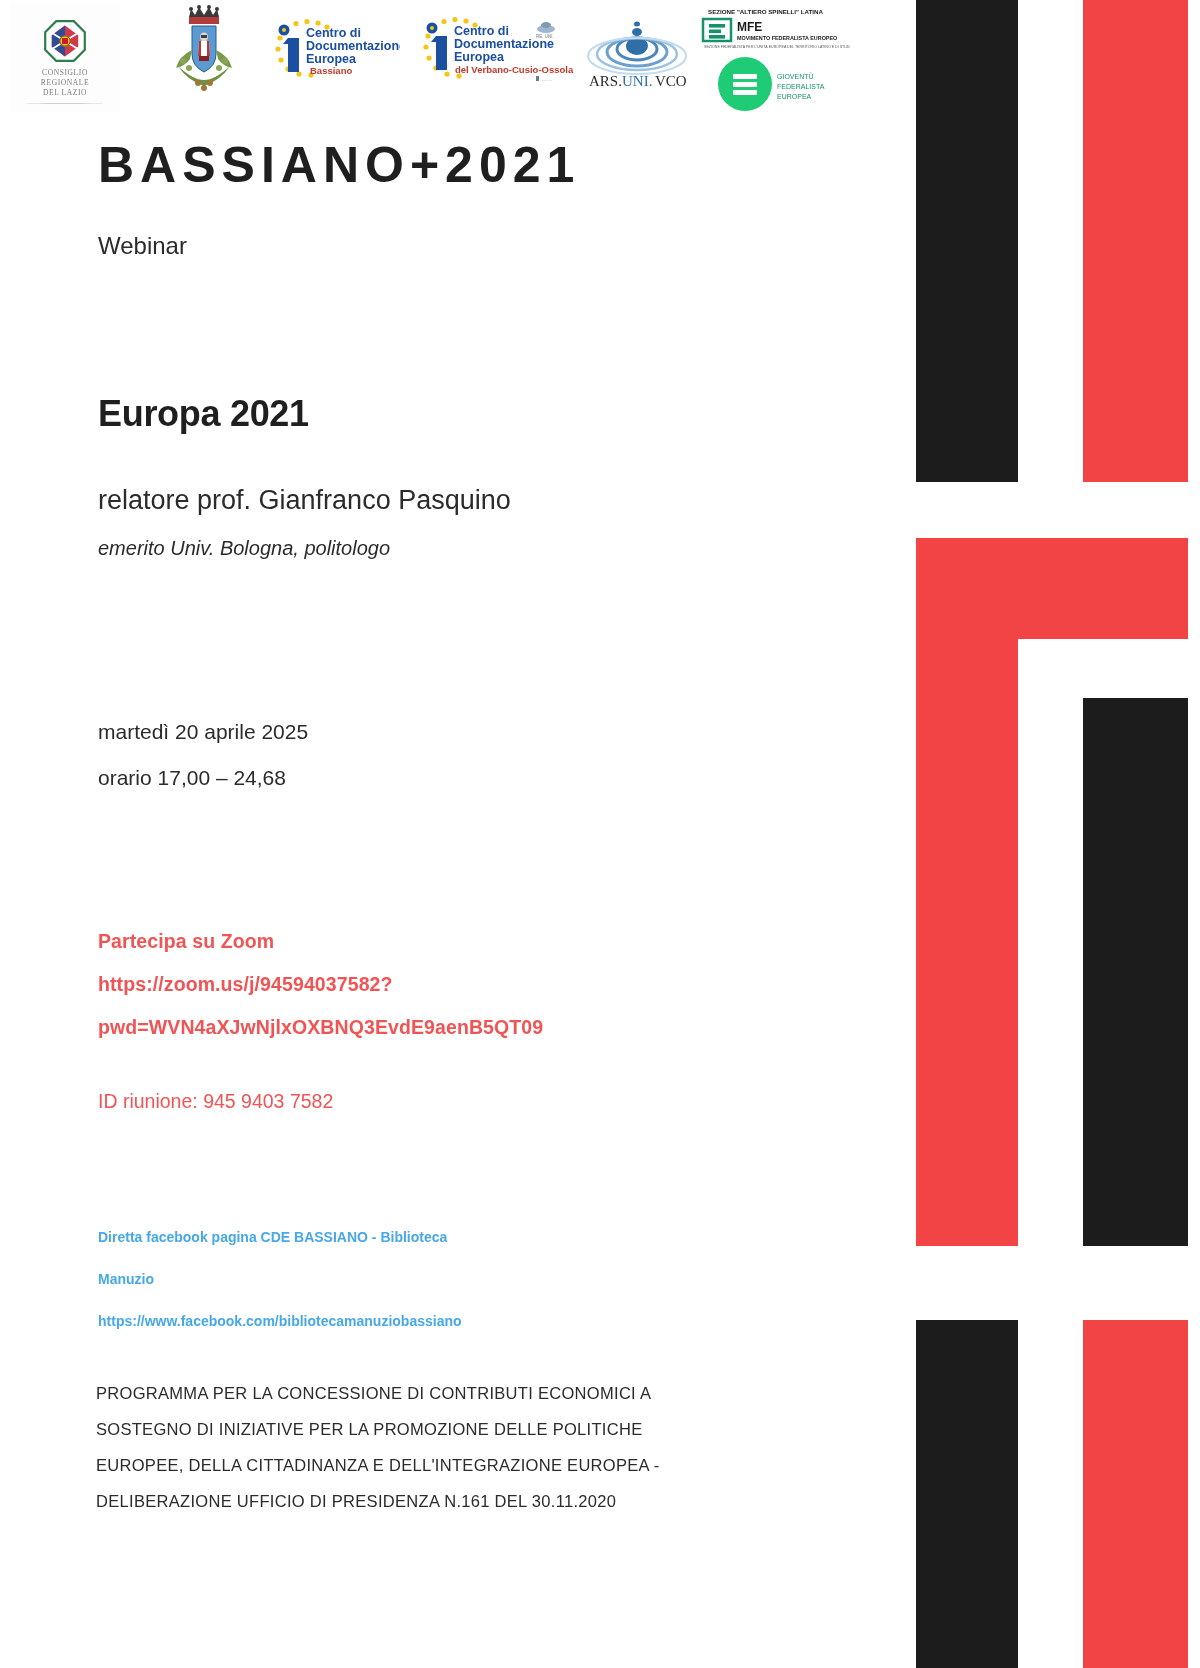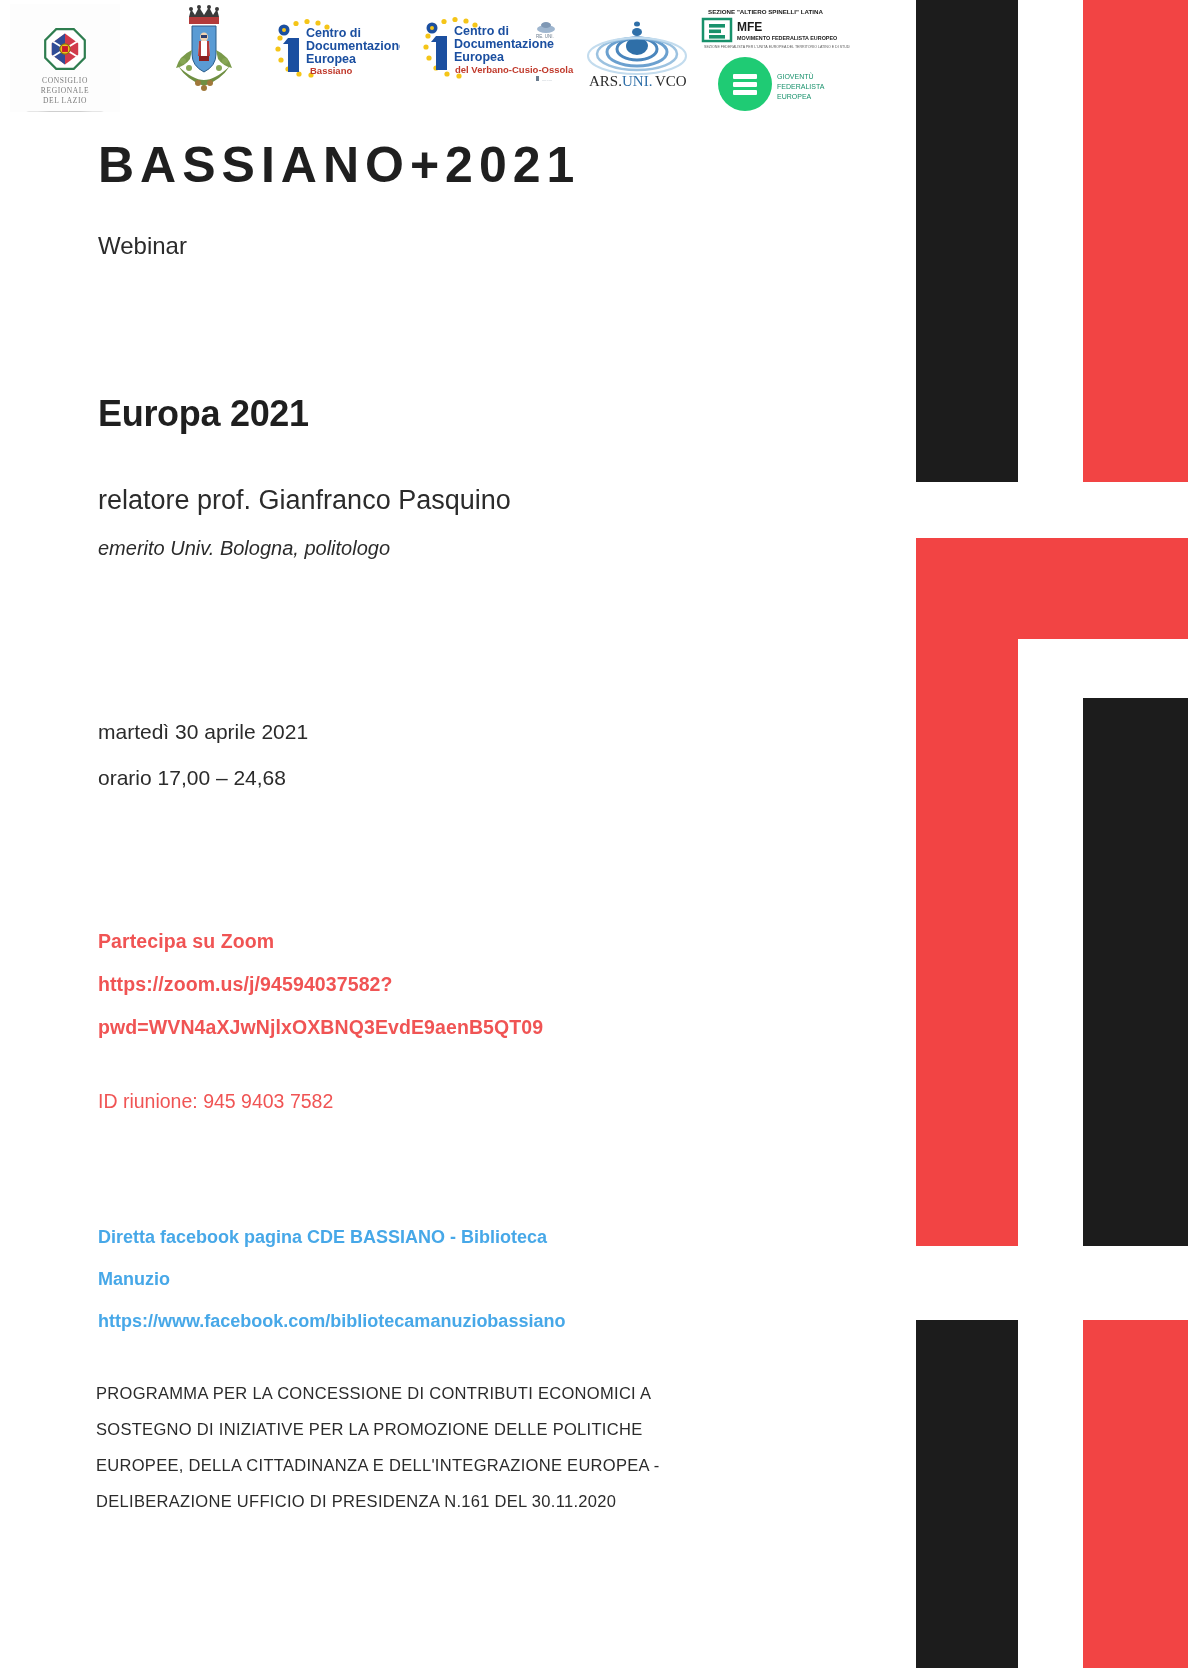--- a/index.html
+++ b/index.html
@@ -29,21 +29,21 @@
   #logo-strip {
     position:absolute; left:0; top:0;
     width:900px; height:120px;
     display:flex; align-items:flex-start;
   }
   .logo { position:absolute; }
 
   
   #logo-lazio { left:10px; top:4px; width:110px; height:108px;
     background:#fdfdfd; display:flex; flex-direction:column;
-    align-items:center; justify-content:flex-end; padding-top:6px; box-sizing:border-box; }
+    align-items:center; justify-content:center; padding-top:6px; box-sizing:border-box; }
   #logo-lazio .crest { width:44px; height:44px; }
   #logo-lazio .lz-txt { font-size:7.5px; letter-spacing:.6px; color:#7a7a7a;
     text-align:center; line-height:10px; margin-top:5px; font-family:"Liberation Serif", serif; }
   #logo-lazio .lz-rule { width:78px; height:1px; background:#cfcfcf; margin-top:5px; border-radius:50%; }
 
   
   #logo-comune { left:165px; top:4px; width:78px; height:96px; }
 
   
   #logo-cde-bassiano { left:270px; top:18px; width:130px; height:70px; }
@@ -93,21 +93,21 @@
     letter-spacing:.1px;
   }
   #zoom-id {
     position:absolute; left:98px; top:1090px;
     color:#f05454; font-weight:normal; font-size:19.5px;
   }
 
   
   #fb-block { position:absolute; left:98px; top:1216px; width:720px; }
   #fb-block .fline {
-    color:#47a8e8; font-weight:bold; font-size:18px; line-height:42px;
+    color:#47a8e8; font-weight:bold; font-size:14px; line-height:42px;
   }
 
   
   #programme { position:absolute; left:96px; top:1375px; width:700px; }
   #programme .pline {
     font-size:16.5px; letter-spacing:.3px; color:#2b2b2b; line-height:36px;
   }
 </style>
 </head>
 <body>
@@ -272,21 +272,21 @@
     </svg>
   </div>
 
 </div>
 
 <div id="poster-title">BASSIANO+2021</div>
 <div id="poster-subtitle">Webinar</div>
 <div id="talk-title">Europa 2021</div>
 <div id="speaker">relatore prof. Gianfranco Pasquino</div>
 <div id="speaker-affil">emerito Univ. Bologna, politologo</div>
-<div id="event-date">martedì 30 aprile 2021</div>
+<div id="event-date">martedì 20 aprile 2025</div>
 <div id="event-time">orario 17,00 – 24,68</div>
 
 <div id="zoom-block">
   <div class="zline">Partecipa su Zoom</div>
   <div class="zline">https://zoom.us/j/94594037582?</div>
   <div class="zline">pwd=WVN4aXJwNjlxOXBNQ3EvdE9aenB5QT09</div>
 </div>
 <div id="zoom-id">ID riunione: 945 9403 7582</div>
 
 <div id="fb-block">

